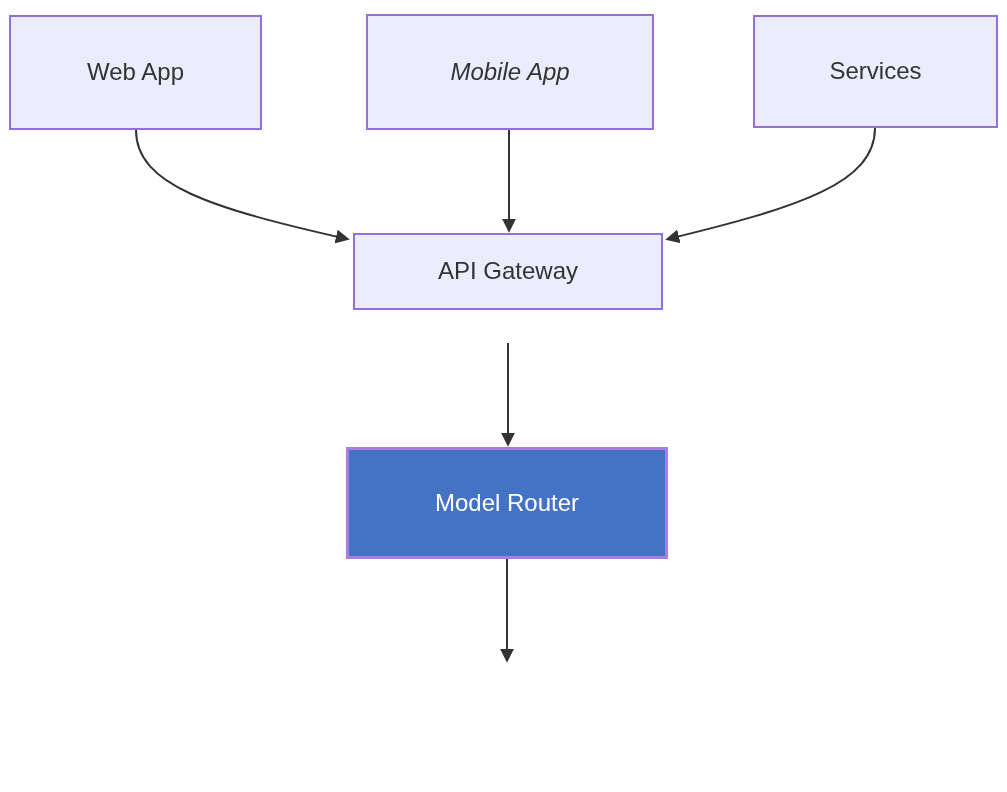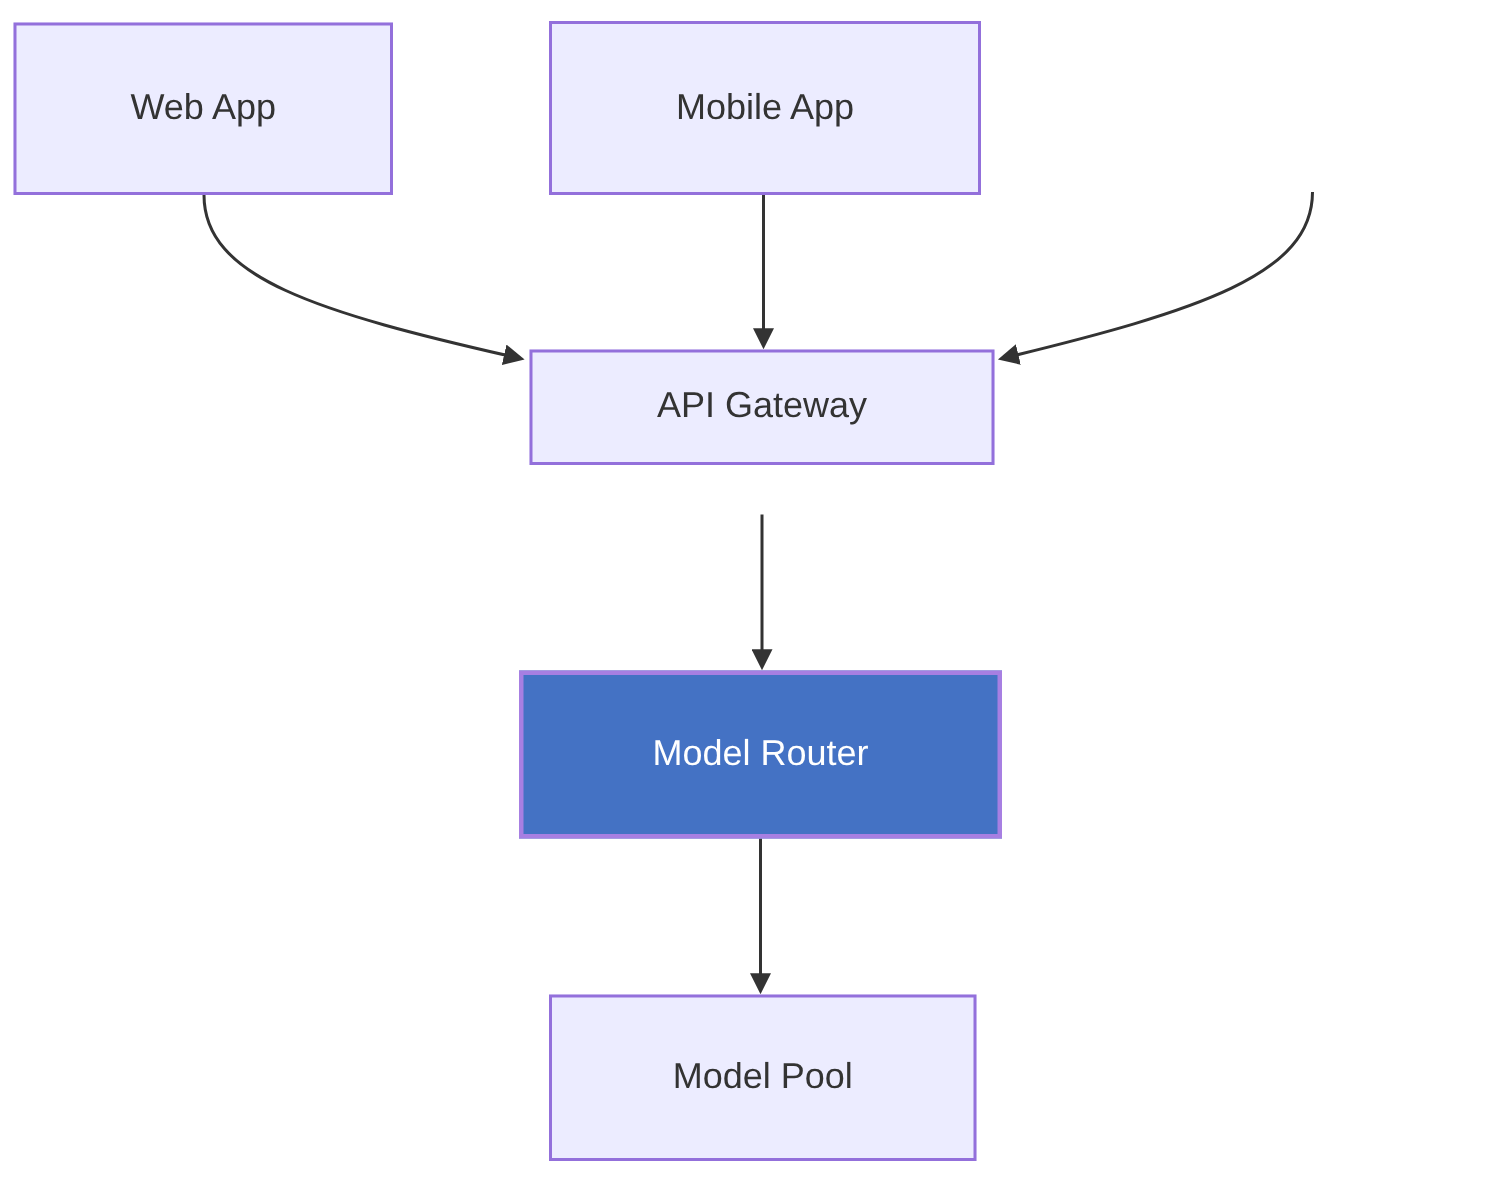--- a/index.html
+++ b/index.html
@@ -47,21 +47,21 @@
     line-height: 1.2;
     text-align: center;
   }
   .node.highlight {
     background: var(--highlight-fill, #4472c4);
     border: 3px solid var(--highlight-border, #a77fe2);
     color: var(--highlight-text, #ffffff);
     text-align: right;
   }
   #n-web-app      { left: 9px;   top: 15px;  width: 253px; height: 115px; }
-  #n-mobile-app   { left: 366px; top: 14px;  width: 288px; height: 116px; }
+  #n-mobile-app   { left: 366px; top: 14px;  width: 288px; height: 116px; font-style: italic; }
   #n-services     { left: 753px; top: 15px;  width: 245px; height: 113px; }
   #n-api-gateway  { left: 353px; top: 233px; width: 310px; height: 77px; }
   #n-model-router { left: 346px; top: 447px; width: 322px; height: 112px; }
   #n-model-pool   { left: 366px; top: 663px; width: 285px; height: 111px; }
 </style>
 </head>
 <body>
 
 <div class="canvas">
 
@@ -79,26 +79,26 @@
   </svg>
 
   <div class="node" id="n-web-app">
     <span class="node-label">Web App</span>
   </div>
 
   <div class="node" id="n-mobile-app">
     <span class="node-label">Mobile App</span>
   </div>
 
+  <div class="node" id="n-services">
+    <span class="node-label">Services</span>
+  </div>
 
   <div class="node" id="n-api-gateway">
     <span class="node-label">API Gateway</span>
   </div>
 
   <div class="node highlight" id="n-model-router">
     <span class="node-label">Model Router</span>
   </div>
 
-  <div class="node" id="n-model-pool">
-    <span class="node-label">Model Pool</span>
-  </div>
 
 </div>
 
 </body></html>

